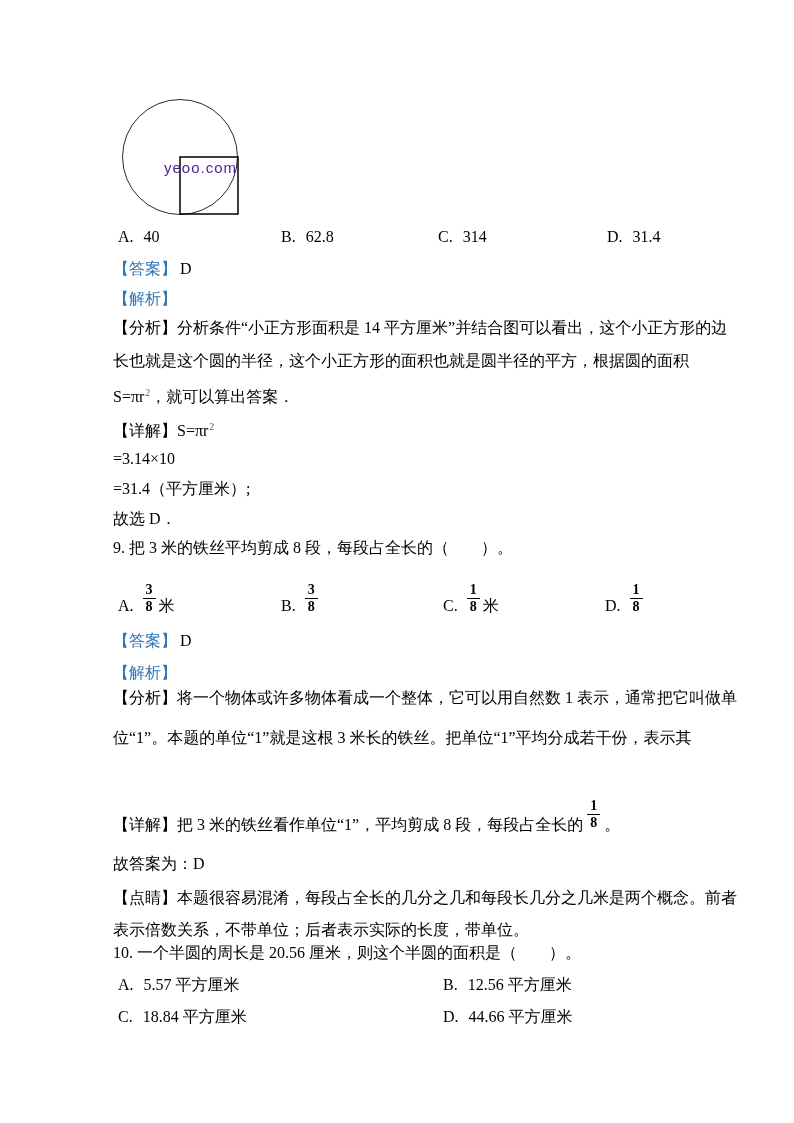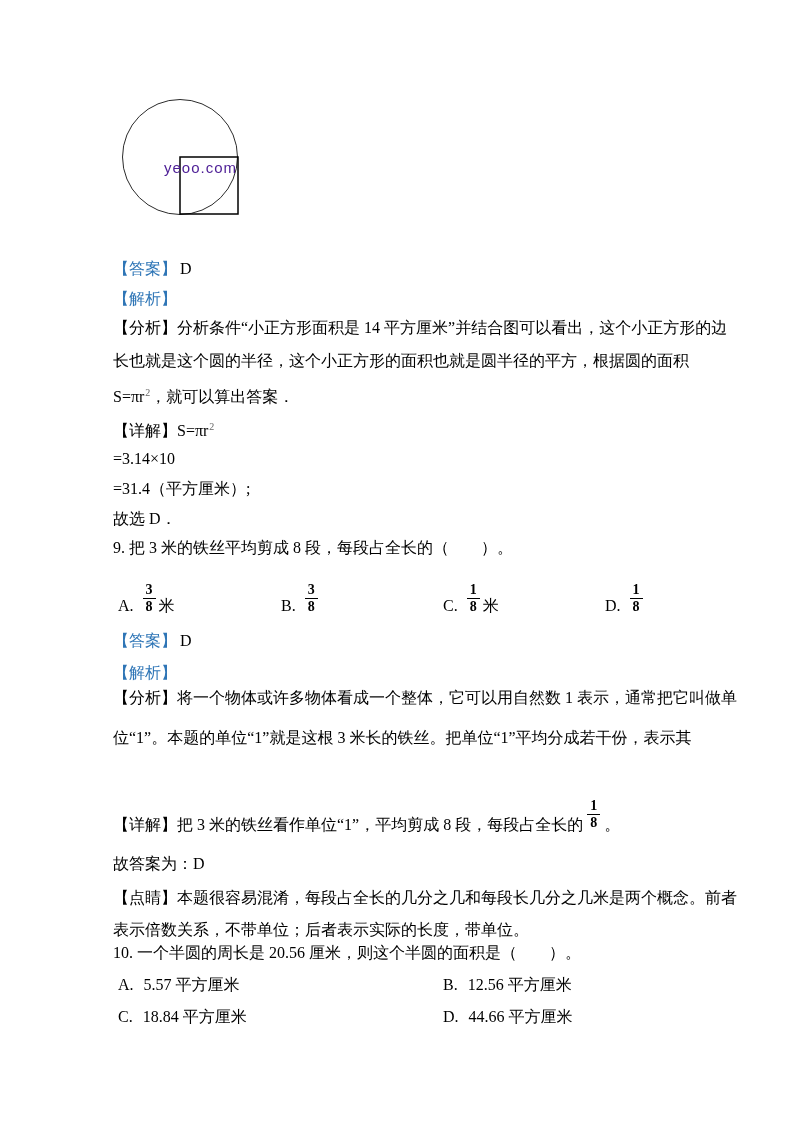--- a/index.html
+++ b/index.html
@@ -49,20 +49,26 @@
 <body>
 
 <div class="page">
 
   <svg class="figure" width="120" height="121" viewBox="0 0 120 121">
     <circle cx="59" cy="60" r="57.5"></circle>
     <rect x="59" y="60" width="58" height="57"></rect>
   </svg>
   <div class="watermark">yeoo.com</div>
 
+  <div class="row" style="top:228px">
+    <span class="opt p1"><span class="olabel">A.</span><span>40</span></span>
+    <span class="opt p2"><span class="olabel">B.</span><span>62.8</span></span>
+    <span class="opt p3"><span class="olabel">C.</span><span>314</span></span>
+    <span class="opt p4"><span class="olabel">D.</span><span>31.4</span></span>
+  </div>
 
   <div class="line" style="top:258px"><span class="blue">【答案】</span><span class="ansval">D</span></div>
   <div class="line" style="top:288px"><span class="blue">【解析】</span></div>
 
   <div class="line" style="top:317px">【分析】分析条件“小正方形面积是 14 平方厘米”并结合图可以看出，这个小正方形的边</div>
   <div class="line" style="top:350px">长也就是这个圆的半径，这个小正方形的面积也就是圆半径的平方，根据圆的面积</div>
   <div class="line" style="top:382px"><span>S=πr</span><span class="sup">2</span><span>，就可以算出答案．</span></div>
 
   <div class="line" style="top:416px"><span>【详解】</span><span>S=πr</span><span class="sup">2</span></div>
   <div class="line" style="top:448px">=3.14×10</div>

